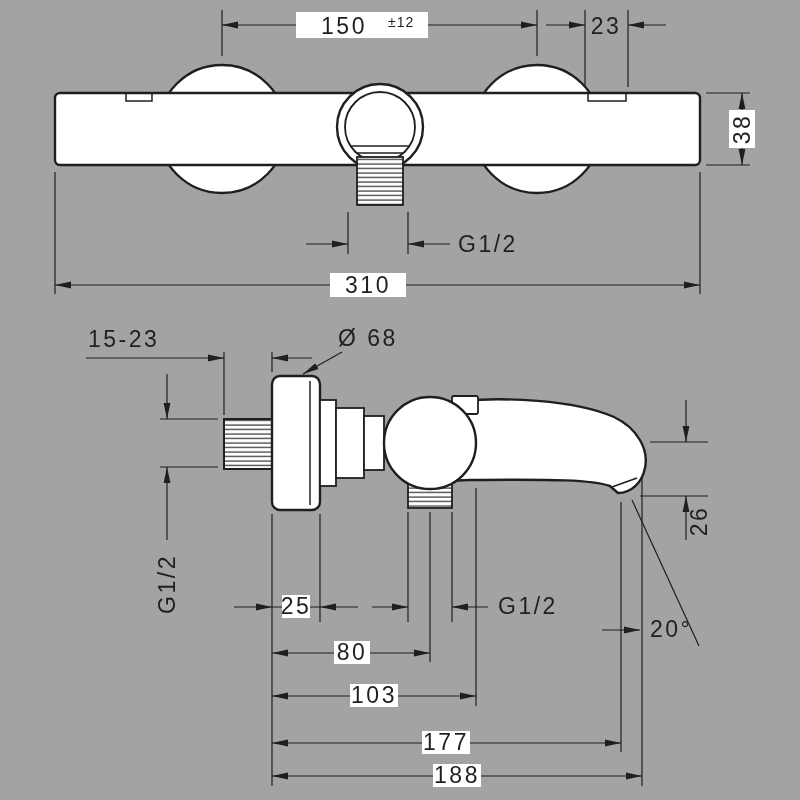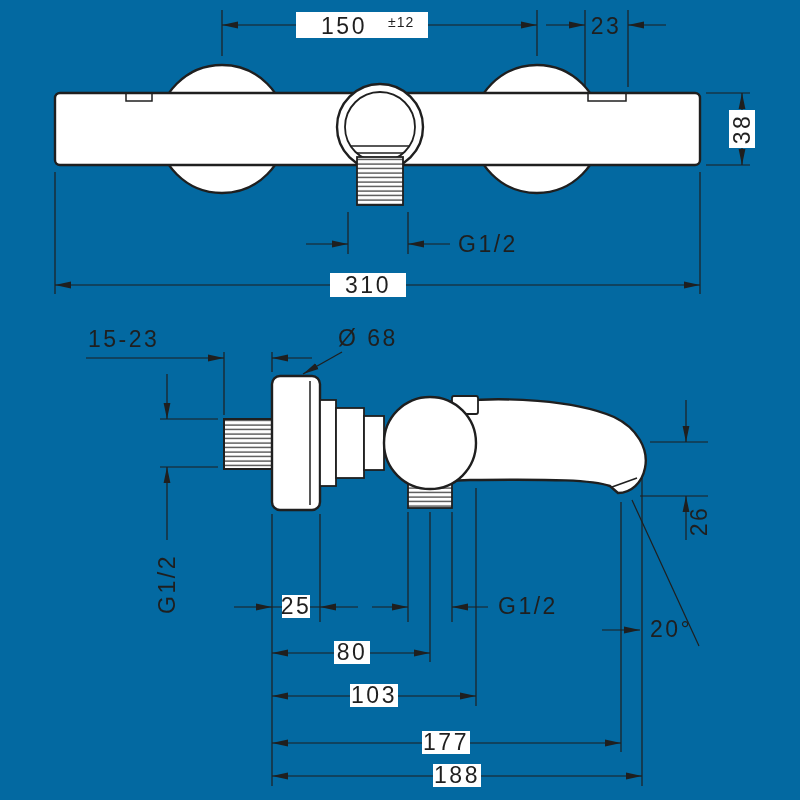--- a/index.html
+++ b/index.html
@@ -1,16 +1,16 @@
 <!DOCTYPE html>
 <html><head>
 <meta charset="utf-8">
 <style>
   html,body{margin:0;padding:0;background:#ffffff;}
-  .page{width:800px;height:800px;position:relative;background:#0369a1;font-family:"Liberation Sans",sans-serif;}
+  .page{width:800px;height:800px;position:relative;background:#a3a3a3;font-family:"Liberation Sans",sans-serif;}
   svg{position:absolute;top:0;left:0;}
   .shape{fill:#ffffff;stroke:#1f1f1f;stroke-width:2.4;}
   .shape-thin{fill:#ffffff;stroke:#1f1f1f;stroke-width:1.8;}
   .detail{fill:none;stroke:#1f1f1f;stroke-width:1.5;}
   .dim{stroke:#1f1f1f;stroke-width:1.2;fill:none;}
   .bg{fill:#ffffff;stroke:none;}
   text{font-family:"Liberation Sans",sans-serif;font-size:23px;fill:#1f1f1f;letter-spacing:2.5px;}
   text.small{font-size:14px;letter-spacing:1px;}
 </style>
 </head>

